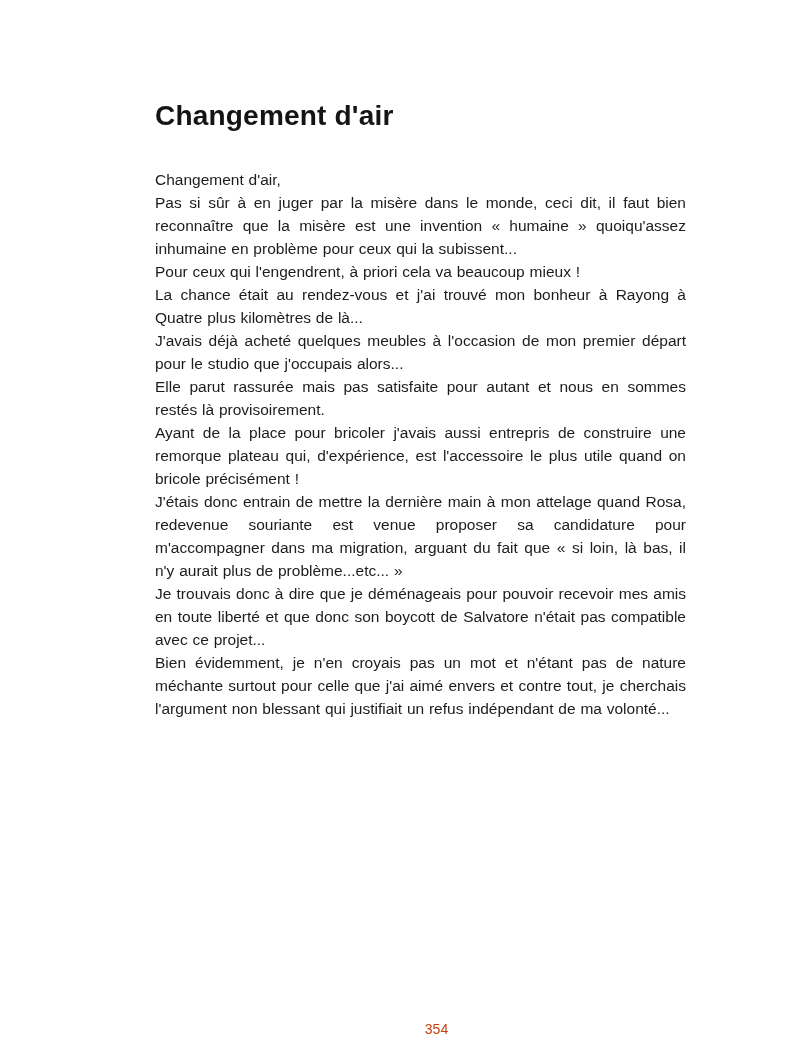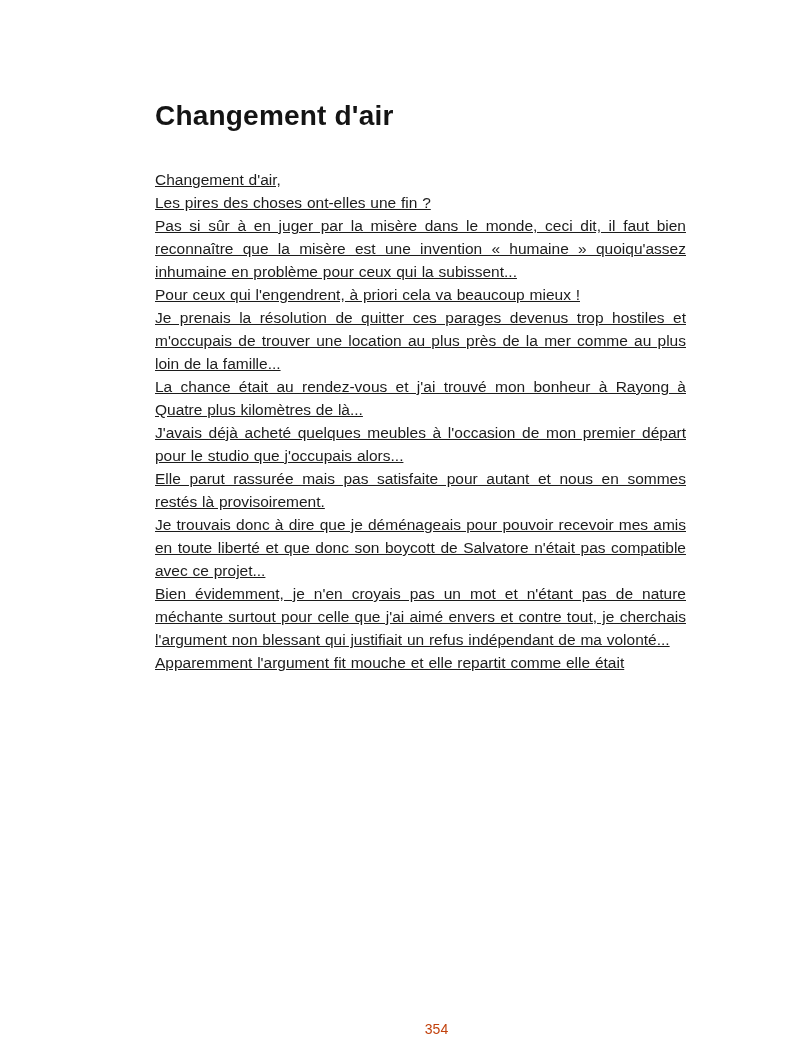--- a/index.html
+++ b/index.html
@@ -31,47 +31,45 @@
     letter-spacing: 0.2px;
     font-family: "Liberation Sans", sans-serif;
   }
   .body-text p {
     margin: 0;
     font-size: 15.5px;
     line-height: 23px;
     text-align: justify;
     color: #1c1c1c;
     word-spacing: 0.5px;
-    text-decoration: underline;
   }
   .page-footer {
     position: absolute;
     left: 16px;
     bottom: 26px;
     width: 100%;
     text-align: center;
     font-family: Liberation Sans, sans-serif;
     font-size: 14px;
     color: #c2410c;
   }
 </style>
 </head>
 <body>
 
 <div class="page">
   <div class="content">
     <h1 class="doc-title">Changement d'air</h1>
     <div class="body-text">
       <p>Changement d'air,</p>
-      <p>Les pires des choses ont-elles une fin ?</p>
       <p>Pas si sûr à en juger par la misère dans le monde, ceci dit, il faut bien reconnaître que la misère est une invention « humaine » quoiqu'assez inhumaine en problème pour ceux qui la subissent...</p>
       <p>Pour ceux qui l'engendrent, à priori cela va beaucoup mieux !</p>
-      <p>Je prenais la résolution de quitter ces parages devenus trop hostiles et m'occupais de trouver une location au plus près de la mer comme au plus loin de la famille...</p>
       <p>La chance était au rendez-vous et j'ai trouvé mon bonheur à Rayong à Quatre plus kilomètres de là...</p>
       <p>J'avais déjà acheté quelques meubles à l'occasion de mon premier départ pour le studio que j'occupais alors...</p>
       <p>Elle parut rassurée mais pas satisfaite pour autant et nous en sommes restés là provisoirement.</p>
+      <p>Ayant de la place pour bricoler j'avais aussi entrepris de construire une remorque plateau qui, d'expérience, est l'accessoire le plus utile quand on bricole précisément !</p>
+      <p>J'étais donc entrain de mettre la dernière main à mon attelage quand Rosa, redevenue souriante est venue proposer sa candidature pour m'accompagner dans ma migration, arguant du fait que « si loin, là bas, il n'y aurait plus de problème...etc... »</p>
       <p>Je trouvais donc à dire que je déménageais pour pouvoir recevoir mes amis en toute liberté et que donc son boycott de Salvatore n'était pas compatible avec ce projet...</p>
       <p>Bien évidemment, je n'en croyais pas un mot et n'étant pas de nature méchante surtout pour celle que j'ai aimé envers et contre tout, je cherchais l'argument non blessant qui justifiait un refus indépendant de ma volonté...</p>
-      <p>Apparemment l'argument fit mouche et elle repartit comme elle était</p>
     </div>
   </div>
   <div class="page-footer">354</div>
 </div>
 
 </body></html>

